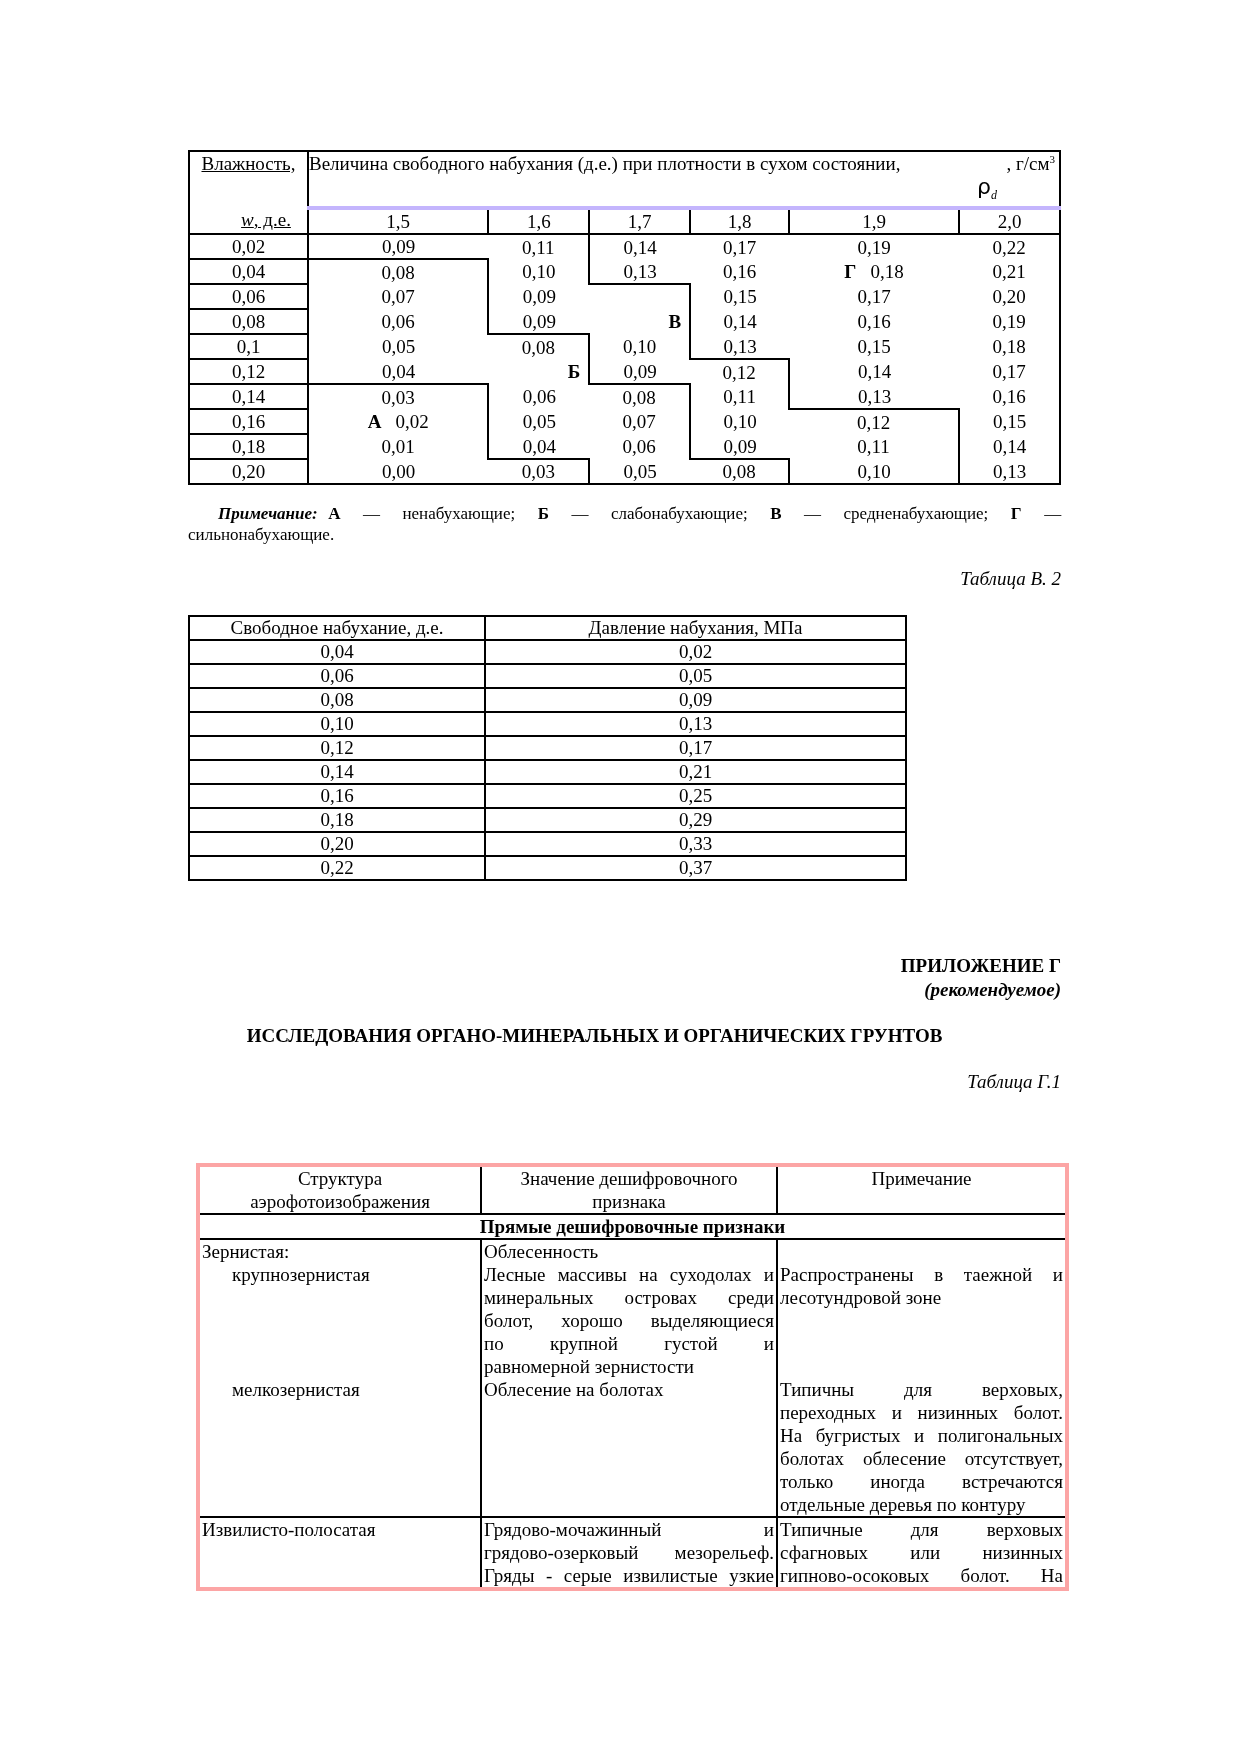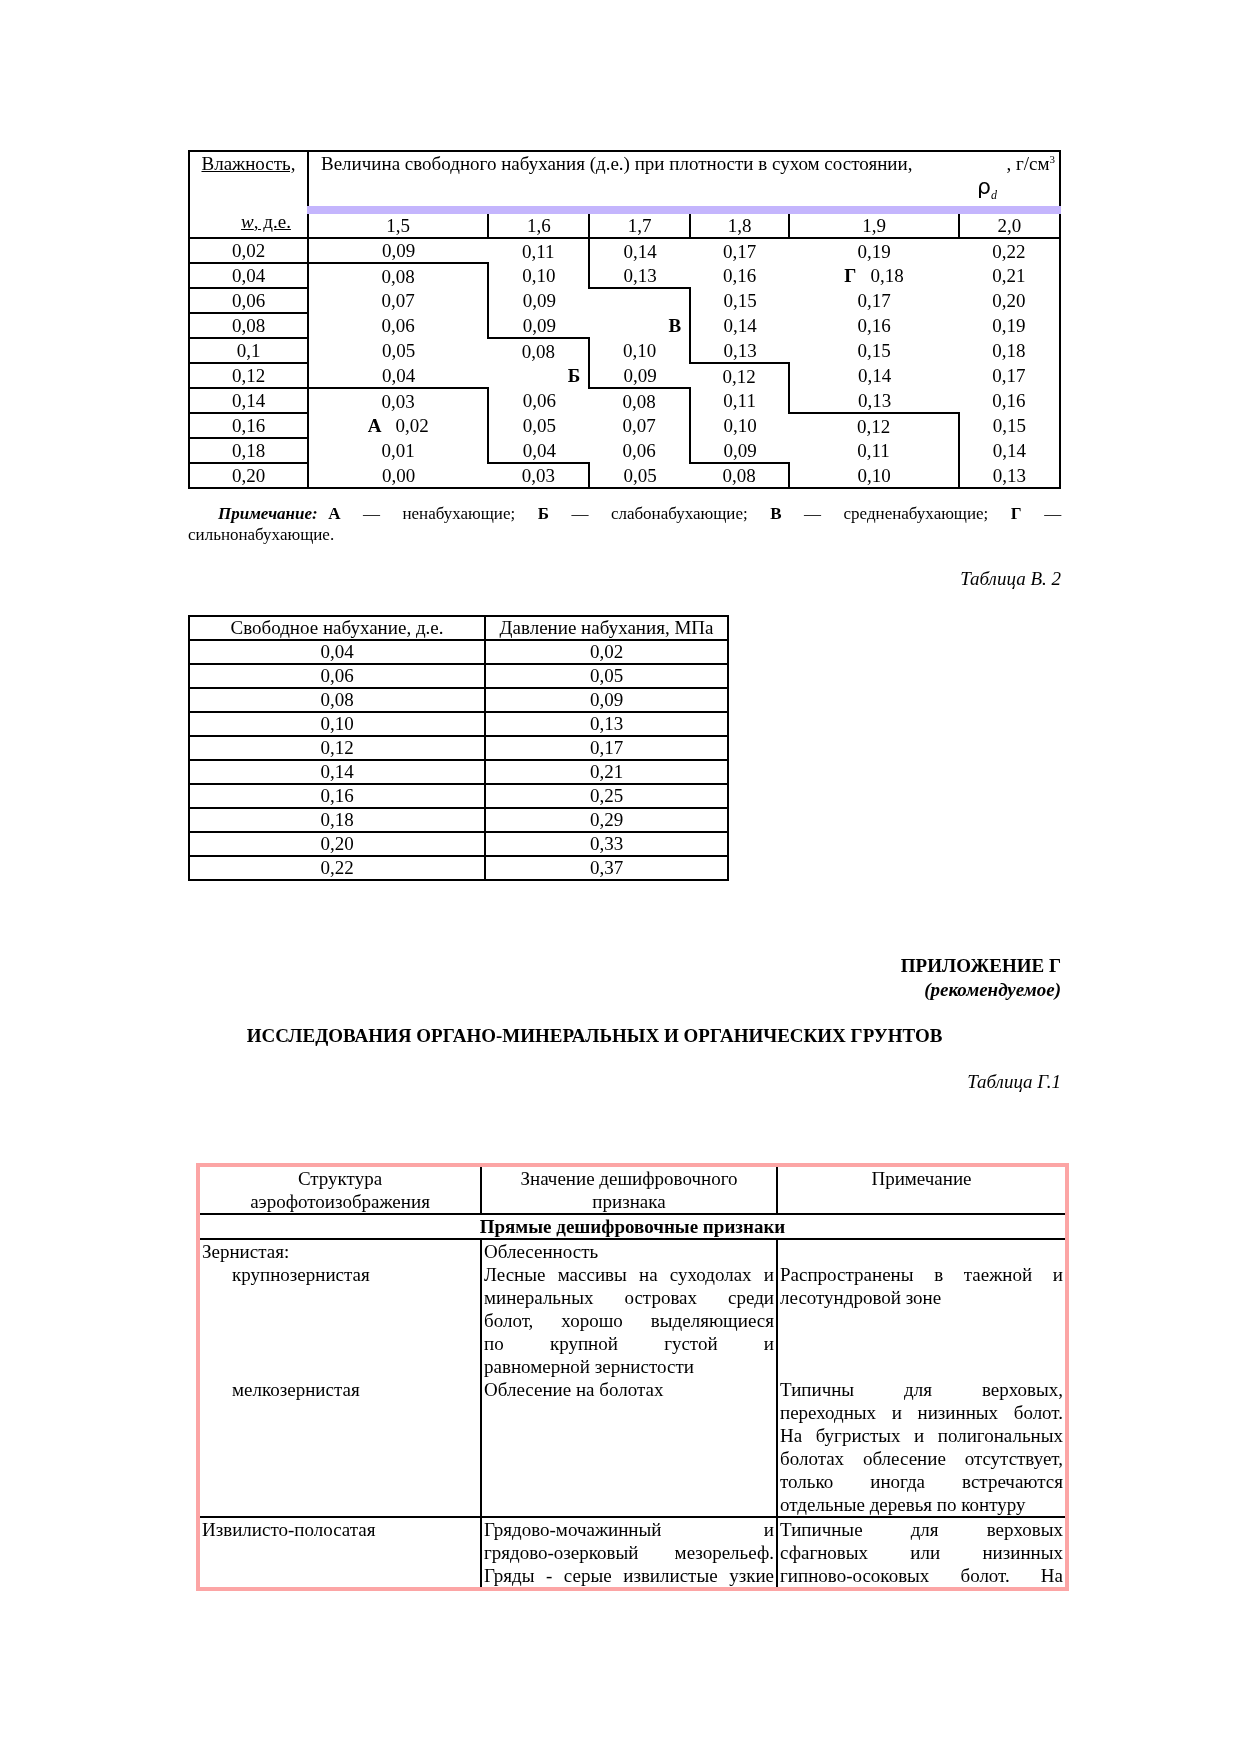--- a/index.html
+++ b/index.html
@@ -4,42 +4,42 @@
 <style>
   html, body { margin: 0; padding: 0; background: #ffffff; }
   body { width: 1240px; height: 1755px; position: relative; font-family: "Liberation Serif", "DejaVu Serif", serif; color: #000; font-size: 19px; }
   .page { position: absolute; left: 0; top: 0; width: 1240px; height: 1755px; }
 
   
   table.t1 { position: absolute; left: 188px; top: 150px; width: 873px; border-collapse: collapse; border: 2px solid #000; }
   table.t1 td { padding: 0; height: 23px; line-height: 23px; text-align: center; font-size: 19px; border: none; }
   table.t1 td.wcol { border: 2px solid #000; width: 117px; }
   table.t1 .hdr-w { border-left: 2px solid #000; border-right: 2px solid #000; vertical-align: top; text-align: center; text-decoration: underline; }
-  table.t1 .hdr-title { text-align: left; padding-left: 12px; vertical-align: top; line-height: 24px; border-bottom: 8px solid #c4b5fd; }
+  table.t1 .hdr-title { text-align: left; vertical-align: top; line-height: 24px; border-bottom: 4px solid #c4b5fd; }
   table.t1 .hdr-title .unit { float: right; padding-right: 4px; }
   table.t1 .hdr-title sup { font-size: 11px; vertical-align: top; line-height: 14px; }
   table.t1 .rho { display: block; text-align: right; padding-right: 62px; font-family: "DejaVu Sans", sans-serif; font-size: 22px; line-height: 22px; }
   table.t1 .rho sub { font-style: italic; font-size: 12px; font-family: "Liberation Serif", serif; }
   table.t1 td.dens { border-right: 2px solid #000; border-bottom: 2px solid #000; }
   table.t1 td.dens.last { border-right: none; }
   table.t1 td.br { border-right: 2px solid #000; }
   table.t1 td.bb { border-bottom: 2px solid #000; }
   table.t1 .zl-right { float: right; padding-right: 8px; font-weight: bold; }
   table.t1 .zl-left { font-weight: bold; margin-right: 14px; }
   table.t1 tr.lastrow td { border-bottom: none; }
 
   .note { position: absolute; left: 188px; top: 503px; width: 873px; font-size: 17px; line-height: 21px; text-align: justify; text-align-last: left; }
   .note .ind { display: inline-block; width: 30px; }
   .note .lbl { font-weight: bold; font-style: italic; }
   .note b { font-weight: bold; }
   .note .w { word-spacing: 12px; }
 
   .caption-right { position: absolute; right: 179px; font-style: italic; font-size: 19px; }
 
-  table.t2 { position: absolute; left: 188px; top: 615px; width: 541px; border-collapse: collapse; border: 2px solid #000; }
+  table.t2 { position: absolute; left: 188px; top: 615px; width: 719px; border-collapse: collapse; border: 2px solid #000; }
   table.t2 td { border: 2px solid #000; text-align: center; height: 22px; line-height: 22px; padding: 0; font-size: 19px; }
   table.t2 td.c1 { width: 294px; }
 
   .app-title { position: absolute; right: 179px; top: 955px; font-weight: bold; font-size: 19px; text-align: right; }
   .app-sub { position: absolute; right: 179px; top: 979px; font-weight: bold; font-style: italic; font-size: 19px; }
   .section-title { position: absolute; left: 188px; width: 873px; top: 1025px; text-align: center; font-weight: bold; font-size: 19px; padding-right: 60px; box-sizing: border-box; }
   .table-title { position: absolute; left: 188px; width: 873px; top: 1119px; text-align: center; font-weight: bold; font-size: 19px; }
 
   table.t3 { position: absolute; left: 196px; top: 1163px; width: 873px; border-collapse: collapse; border: 4px solid #fca5a5; }
   table.t3 td { border-left: 2px solid #000; border-right: 2px solid #000; vertical-align: top; padding: 0 2px; font-size: 19px; line-height: 23px; }

